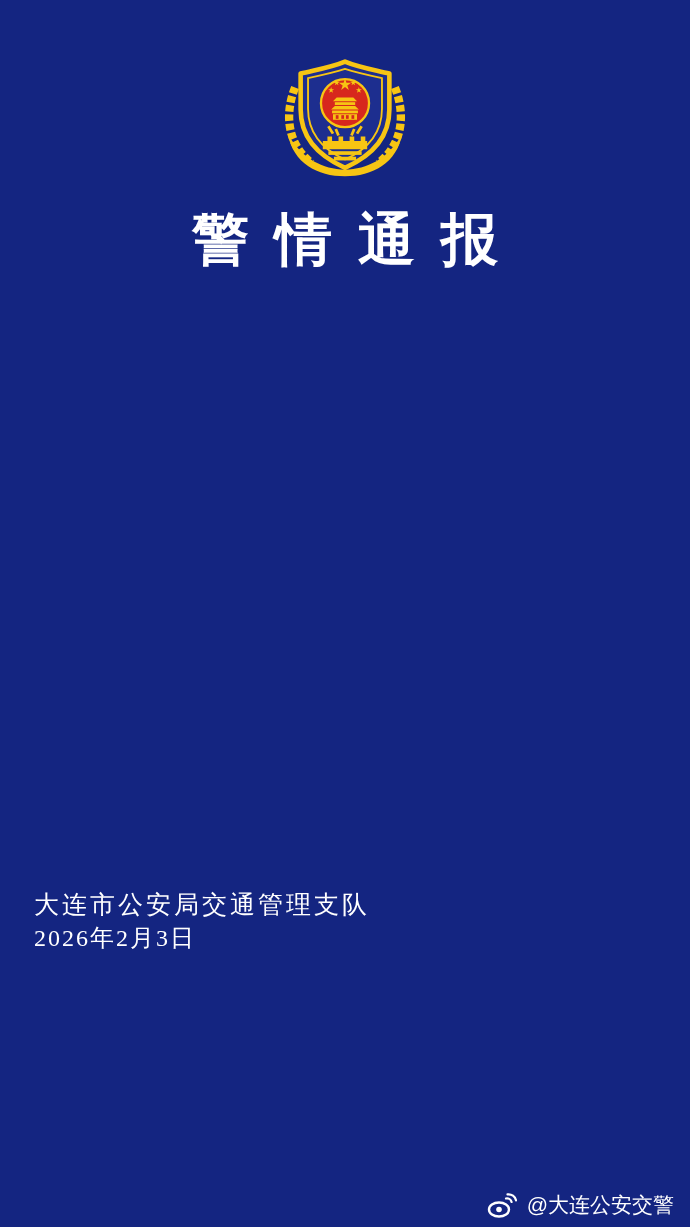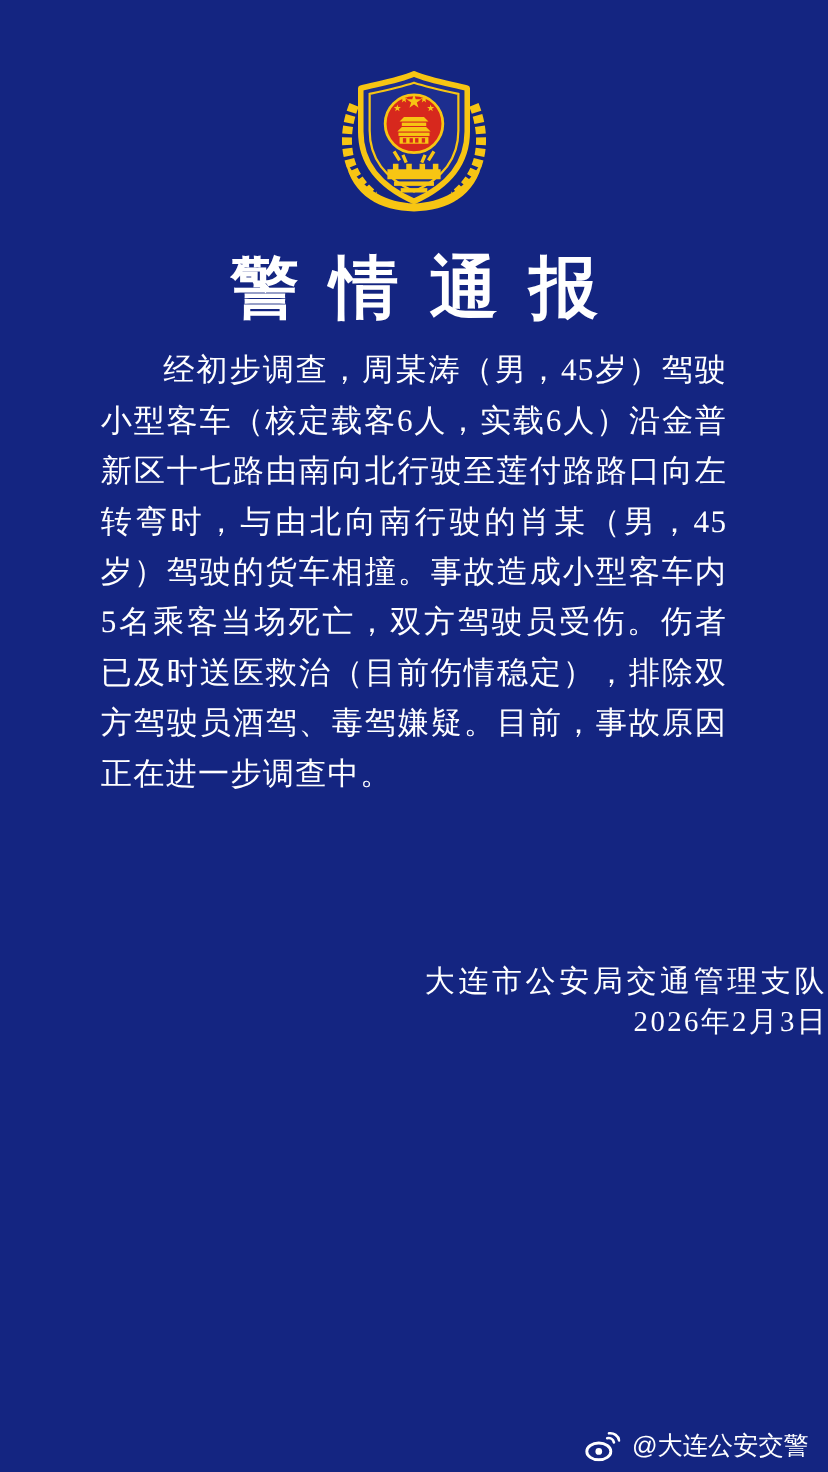--- a/index.html
+++ b/index.html
@@ -50,24 +50,24 @@
     text-align: justify;
     text-justify: inter-character;
     letter-spacing: 1px;
   }
   .body-text p {
     margin: 0;
     text-indent: 2em;
   }
   .signature {
     position: absolute;
-    top: 802px;
+    top: 888px;
     left: 0;
     width: 100%;
-    text-align: right;
+    text-align: left;
     padding-left: 34px;
     box-sizing: border-box;
   }
   .signature .org {
     font-size: 25px;
     line-height: 34px;
     letter-spacing: 3px;
   }
   .signature .date {
     font-size: 24px;
@@ -131,21 +131,20 @@
 
       <path d="M46,92 h5 v-5 h5 v5 h7 v-5 h5 v5 h7 v-5 h5 v5 h7 v-5 h5 v5 h2 v9 h-48 z" fill="#f7c513"></path>
       <rect x="52" y="103" width="36" height="4" fill="#f7c513"></rect>
       <rect x="58" y="109" width="24" height="4" fill="#f7c513"></rect>
     </svg>
   </div>
 
   <h1 class="title">警情通报</h1>
 
   <div class="body-text">
-    <p>经初步调查，周某涛（男，45岁）驾驶小型客车（核定载客6人，实载6人）沿金普新区十七路由南向北行驶至莲付路路口向左转弯时，与由北向南行驶的肖某（男，45岁）驾驶的货车相撞。事故造成小型客车内5名乘客当场死亡，双方驾驶员受伤。伤者已及时送医救治（目前伤情稳定），排除双方驾驶员酒驾、毒驾嫌疑。目前，事故原因正在进一步调查中。</p>
   </div>
 
   <div class="signature">
     <div class="org">大连市公安局交通管理支队</div>
     <div class="date">2026年2月3日</div>
   </div>
 
   <div class="footer">
     <span class="weibo">
       <svg width="30" height="25" viewBox="0 0 30 25" aria-hidden="true">

